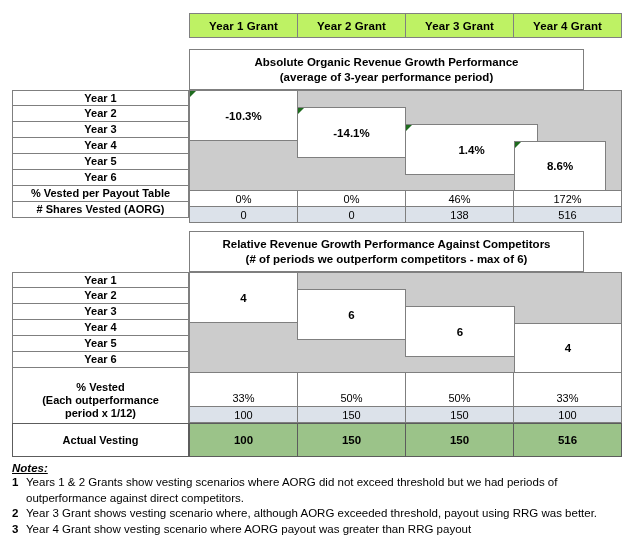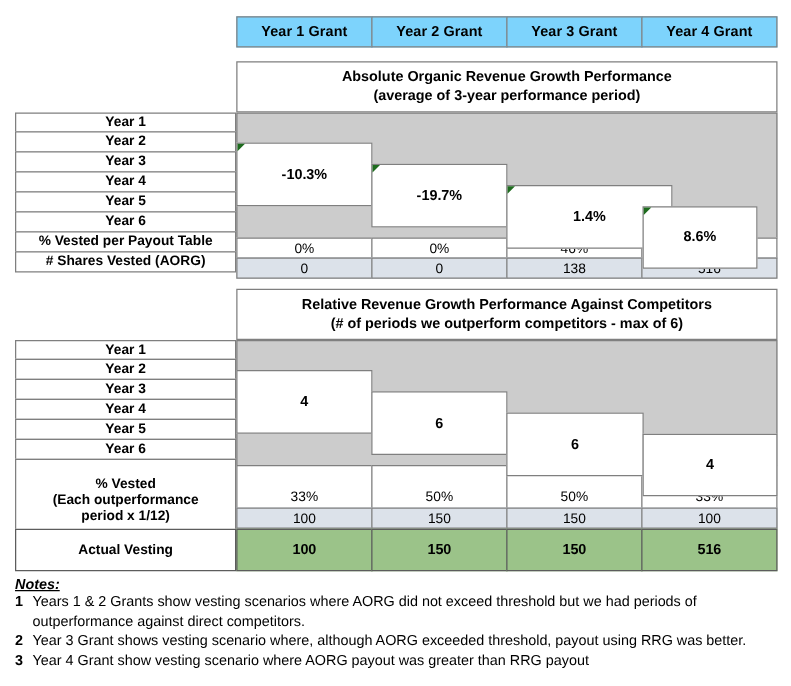--- a/index.html
+++ b/index.html
@@ -20,37 +20,37 @@
 
   
   .grant-headers {
     position: absolute;
     left: 189px; top: 13px;
     width: 433px; height: 25px;
     display: flex;
   }
   .grant-header {
     flex: 1 1 0;
-    background: #7dd3fc;
+    background: #bef264;
     border: 1px solid #808080;
     margin-left: -1px;
     font-size: 11.5px;
     font-weight: bold;
     display: flex;
     align-items: center;
     justify-content: center;
     letter-spacing: 0.1px;
   }
   .grant-header:first-child { margin-left: 0; }
 
   
   .section-title {
     position: absolute;
     left: 189px;
-    width: 433px;
+    width: 395px;
     border: 1px solid #7f7f7f;
     background: #ffffff;
     display: flex;
     flex-direction: column;
     align-items: center;
     justify-content: center;
     font-size: 11.5px;
     font-weight: bold;
     text-align: right;
     line-height: 15px;
@@ -89,21 +89,20 @@
   .stair-box {
     position: absolute;
     background: #ffffff;
     border: 1px solid #7f7f7f;
     display: flex;
     align-items: center;
     justify-content: center;
     font-size: 11.5px;
     font-weight: bold;
     z-index: 3;
-    margin-top: 24px;
   }
   .stair-box .corner-mark {
     position: absolute;
     left: 0; top: 0;
     width: 0; height: 0;
     border-left: 6px solid #1E6B1E;
     border-bottom: 6px solid transparent;
   }
 
   
@@ -188,21 +187,21 @@
 
     <div class="gray-band" style="left:0; top:0; width:433px; height:101px;"></div>
 
     <div class="stair-box" style="left:0px; top:0px; width:109px; height:51px;">
       <span class="corner-mark"></span>
       <span>-10.3%</span>
     </div>
 
     <div class="stair-box" style="left:108px; top:17px; width:109px; height:51px;">
       <span class="corner-mark"></span>
-      <span>-19.7%</span>
+      <span>-14.1%</span>
     </div>
 
     <div class="stair-box" style="left:216px; top:34px; width:133px; height:51px;">
       <span class="corner-mark"></span>
       <span>1.4%</span>
     </div>
 
     <div class="stair-box" style="left:325px; top:51px; width:92px; height:50px;">
       <span class="corner-mark"></span>
       <span>8.6%</span>

